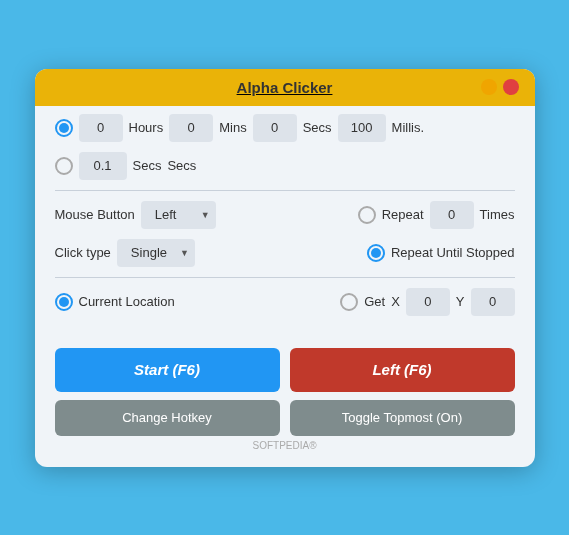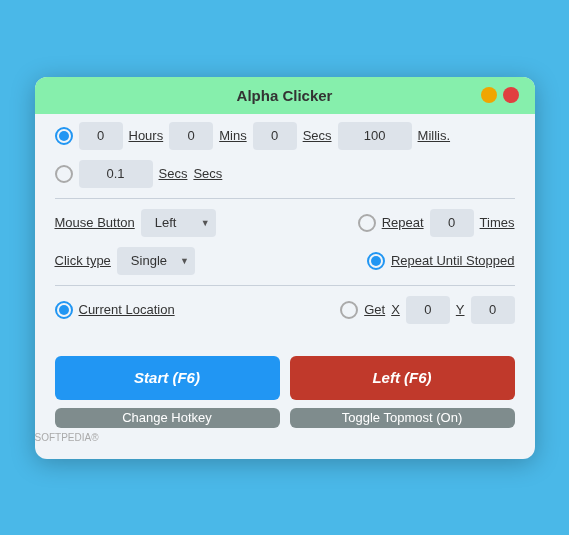--- a/index.html
+++ b/index.html
@@ -21,22 +21,23 @@
       padding: 0 0 16px 0;
       box-shadow: 0 4px 24px rgba(0,0,0,0.25);
       overflow: hidden;
     }
 
     .titlebar {
       display: flex;
       align-items: flex-start;
       justify-content: center;
       padding: 10px 16px;
-      background: #86efac;
+      background: #eab308;
       position: relative;
+      text-decoration: underline;
     }
 
     .title {
       font-size: 15px;
       font-weight: 600;
       color: #333;
     }
 
     .window-controls {
       position: absolute;
@@ -66,21 +67,20 @@
       display: flex;
       align-items: center;
       margin-bottom: 10px;
       gap: 6px;
     }
 
     .row label {
       font-size: 13px;
       color: #333;
       white-space: nowrap;
-      text-decoration: underline;
     }
 
     
     .radio-circle {
       width: 18px;
       height: 18px;
       border-radius: 50%;
       border: 2px solid #aaa;
       display: inline-flex;
       align-items: center;
@@ -108,21 +108,21 @@
       border-radius: 4px;
       width: 44px;
       height: 28px;
       text-align: center;
       font-size: 13px;
       color: #333;
       outline: none;
     }
 
     .num-input.wide {
-      width: 74px;
+      width: 48px;
     }
 
     
     .dropdown {
       background: #dde3ea;
       border: none;
       border-radius: 4px;
       height: 28px;
       padding: 0 14px;
       font-size: 13px;
@@ -180,32 +180,32 @@
     .btn-stop  { background: #c0392b; }
 
     .btn-row2 {
       display: flex;
       gap: 10px;
       margin: 0 20px;
     }
 
     .btn-gray {
       flex: 1;
-      height: 20px;
+      height: 36px;
       border: none;
       border-radius: 6px;
       font-size: 13px;
       font-weight: 500;
       cursor: pointer;
       color: #fff;
       background: #7f8c8d;
     }
 
     .watermark {
-      text-align: left;
+      text-align: center;
       font-size: 10px;
       color: #aaa;
       margin-top: 4px;
     }
   </style>
 </head>
 <body>
 
 <div class="window">
 

